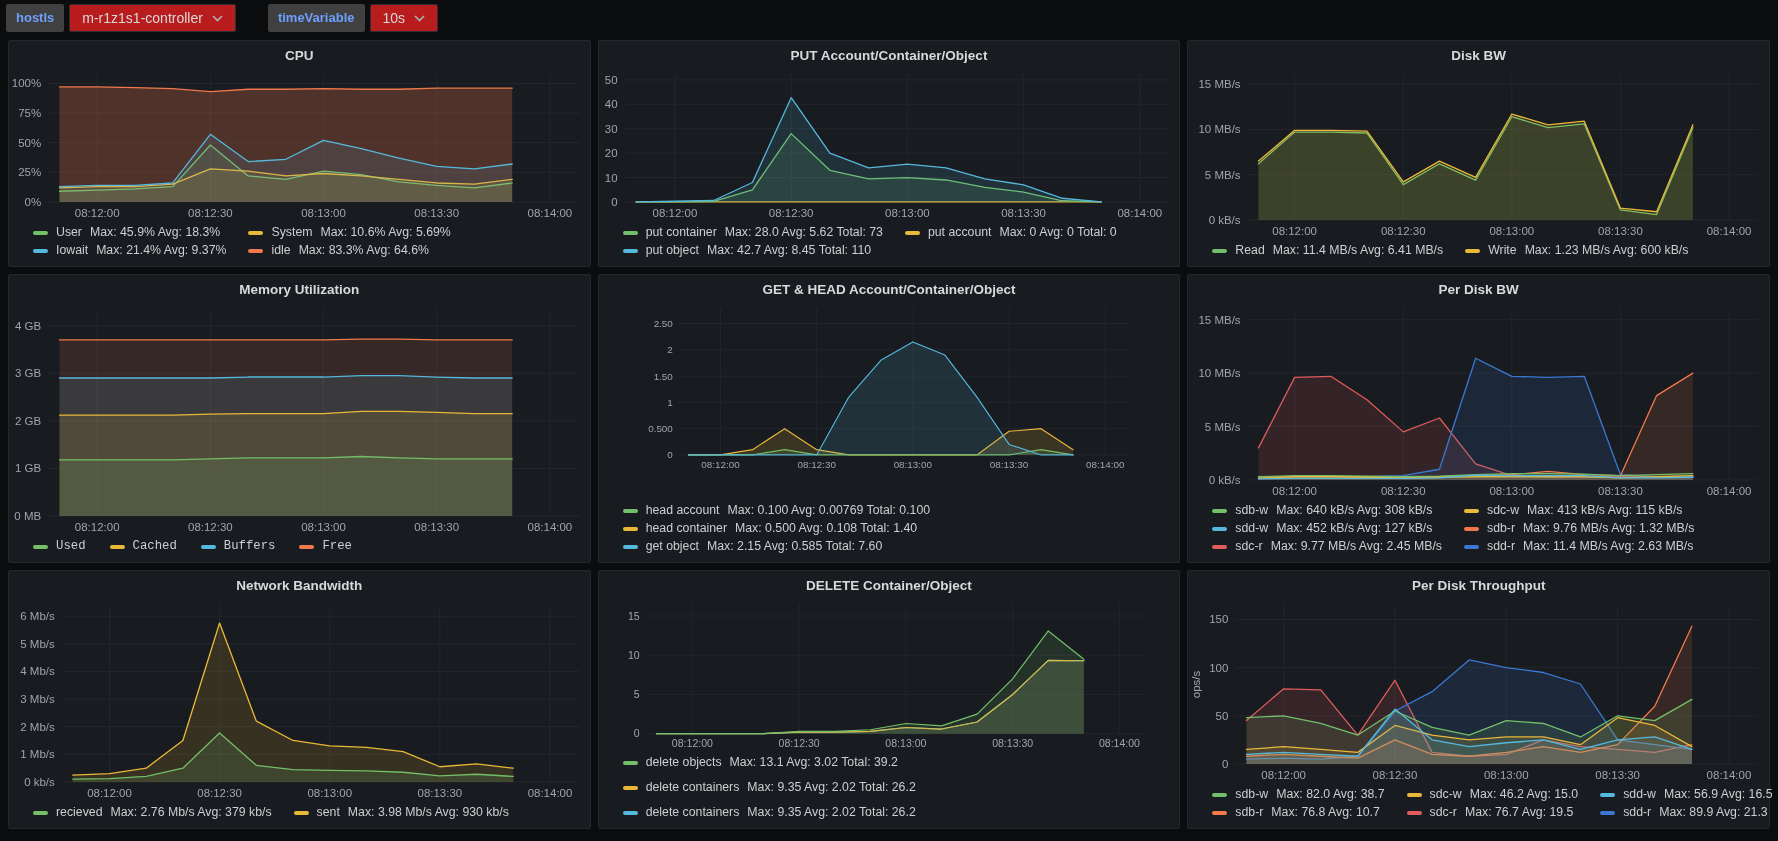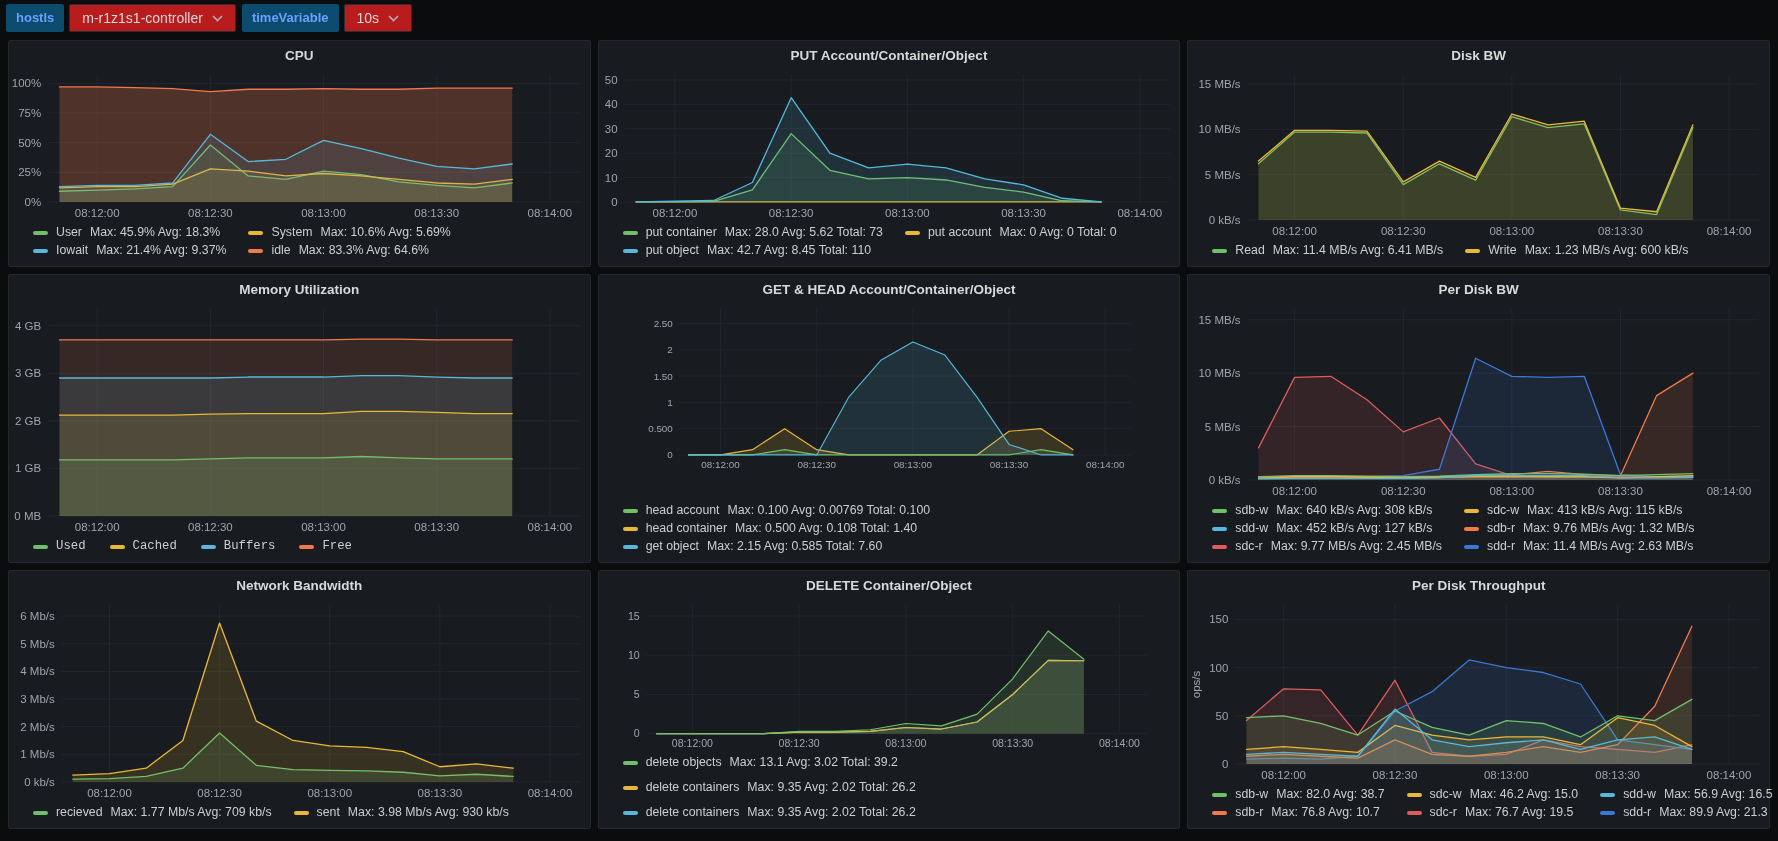--- a/index.html
+++ b/index.html
@@ -7,23 +7,23 @@
   body {
     background: #0b0c0e;
     font-family: "Liberation Sans", sans-serif;
     color: #d8d9da;
   }
   
   .topbar {
     height: 36px; display: flex; align-items: center; gap: 6px; padding: 0 6px;
   }
   .var-group { display: flex; align-items: center; gap: 5px; }
-  .var-group + .var-group { margin-left: 0; }
+  .var-group + .var-group { margin-left: 26px; }
   .var-label {
-    background: #0c4a6e; color: #6e9fff; font-weight: 700; font-size: 13px;
+    background: #404040; color: #6e9fff; font-weight: 700; font-size: 13px;
     padding: 7px 10px; border-radius: 2px; line-height: 14px;
   }
   .var-value {
     background: #b91c1c; border: 1px solid #2c2f37; color: #d8d9da;
     font-size: 14px; padding: 5px 12px; border-radius: 2px; display: flex;
     align-items: center; gap: 9px; cursor: pointer; line-height: 16px;
   }
   .chev { width: 11px; height: 7px; display: inline-block; }
   .chev polyline { fill: none; stroke: #aeb1b8; stroke-width: 1.6; }
   
@@ -432,21 +432,21 @@
           <polygon points="63.8,179.1 100.6,177.7 137.3,172.2 174.0,144.5 210.7,27.0 247.5,125.2 284.2,144.5 320.9,150.0 357.7,151.4 394.4,155.6 431.1,170.8 467.9,168.0 504.6,172.2 504.6,186.0 63.8,186.0" fill="#EAB839" fill-opacity="0.15"></polygon>
           <polyline points="63.8,179.1 100.6,177.7 137.3,172.2 174.0,144.5 210.7,27.0 247.5,125.2 284.2,144.5 320.9,150.0 357.7,151.4 394.4,155.6 431.1,170.8 467.9,168.0 504.6,172.2" fill="none" stroke="#EAB839" stroke-width="1.3" stroke-linejoin="round" stroke-linecap="round"></polyline>
           <polygon points="63.8,183.2 100.6,182.7 137.3,180.5 174.0,172.2 210.7,137.0 247.5,169.4 284.2,173.6 320.9,174.4 357.7,174.9 394.4,176.3 431.1,179.9 467.9,178.3 504.6,180.5 504.6,186.0 63.8,186.0" fill="#73BF69" fill-opacity="0.15"></polygon>
           <polyline points="63.8,183.2 100.6,182.7 137.3,180.5 174.0,172.2 210.7,137.0 247.5,169.4 284.2,173.6 320.9,174.4 357.7,174.9 394.4,176.3 431.1,179.9 467.9,178.3 504.6,180.5" fill="none" stroke="#73BF69" stroke-width="1.3" stroke-linejoin="round" stroke-linecap="round"></polyline>
         </svg>
       </div>
     <div class="legend" style="grid-template-columns: repeat(2, max-content);">
         <div class="legend-item">
           <span class="swatch" style="background: rgb(115, 191, 105);"></span>
           <span class="lg-label">recieved</span>
-          <span class="lg-stats">Max: 1.77 Mb/s  Avg: 709 kb/s</span>
+          <span class="lg-stats">Max: 2.76 Mb/s  Avg: 379 kb/s</span>
         </div>
         <div class="legend-item">
           <span class="swatch" style="background: rgb(234, 184, 57);"></span>
           <span class="lg-label">sent</span>
           <span class="lg-stats">Max: 3.98 Mb/s  Avg: 930 kb/s</span>
         </div>
       </div>
   </section>
   <section class="panel">
     <header class="panel-title"><span>DELETE Container/Object</span></header>

